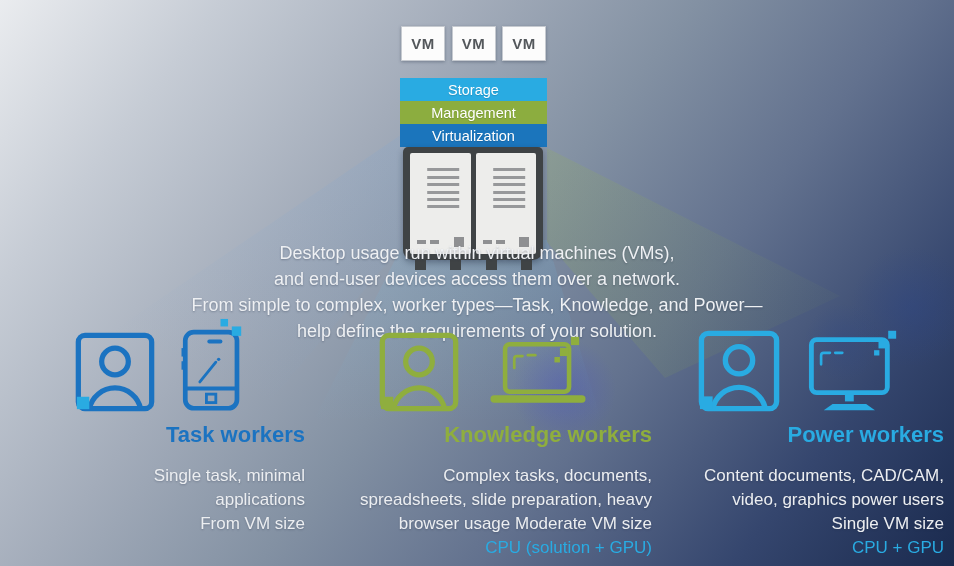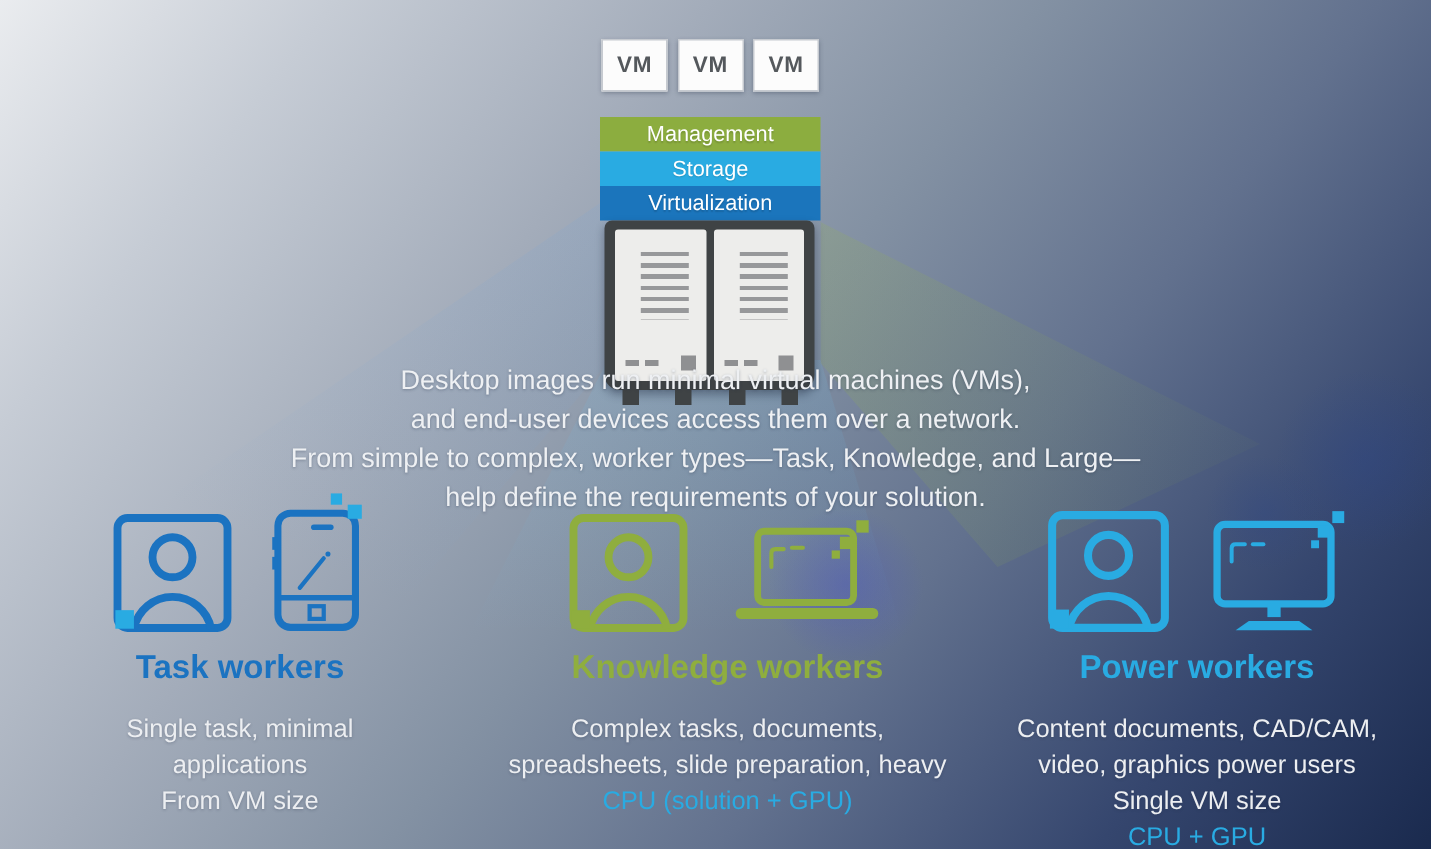--- a/index.html
+++ b/index.html
@@ -52,21 +52,21 @@
   .chip{position:absolute;bottom:7px;right:7px;width:10px;height:10px;background:#8f9092;}
   .server-feet{display:flex;justify-content:space-between;padding:0 15px;}
   .foot{width:11px;height:10px;background:#3f4345;}
 
   
   .intro{position:absolute;top:240px;left:0;right:0;text-align:center;
     color:#eef0f3;font-size:18px;line-height:26px;
     text-shadow:0 1px 2px rgba(35,45,70,.35);}
 
   
-  .worker{position:absolute;top:330px;text-align:center;}
+  .worker{position:absolute;top:320px;text-align:right;}
   .worker-task{left:15px;width:290px;--icon:#1B73C1;--accent:#29ABE2;}
   .worker-knowledge{left:318px;width:334px;--icon:#8FAE3E;--accent:#8FAE3E;}
   .worker-power{left:652px;width:292px;--icon:#29ABE2;--accent:#29ABE2;}
   .icons{display:flex;justify-content:center;align-items:flex-end;gap:26px;height:92px;color:var(--icon);}
   .icons svg{display:block;}
   .icons .accent{fill:var(--accent);}
   .worker-title{margin-top:10px;font-size:22px;font-weight:bold;line-height:26px;}
   .worker-task .worker-title{color:#1B73C1;}
   .worker-knowledge .worker-title{color:#8FAE3E;}
   .worker-power .worker-title{color:#29ABE2;}
@@ -85,22 +85,22 @@
   <div class="glow glow-indigo"></div>
   <div class="glow glow-blue1"></div>
   <div class="glow glow-blue2"></div>
 
   <div class="stack">
     <div class="vm-row">
       <div class="vm-box">VM</div>
       <div class="vm-box">VM</div>
       <div class="vm-box">VM</div>
     </div>
+    <div class="layer-bar layer-storage">Storage</div>
     <div class="layer-bar layer-management">Management</div>
-    <div class="layer-bar layer-storage">Storage</div>
     <div class="layer-bar layer-virtualization">Virtualization</div>
     <div class="server-body">
       <div class="server-panel">
         <div class="vents"></div>
         <div class="dash d1"></div>
         <div class="dash d2"></div>
         <div class="chip"></div>
       </div>
       <div class="server-panel">
         <div class="vents"></div>
@@ -111,23 +111,23 @@
     </div>
     <div class="server-feet">
       <div class="foot"></div>
       <div class="foot"></div>
       <div class="foot"></div>
       <div class="foot"></div>
     </div>
   </div>
 
   <div class="intro">
-    <div>Desktop images run minimal virtual machines (VMs),</div>
+    <div>Desktop usage run within virtual machines (VMs),</div>
     <div>and end-user devices access them over a network.</div>
-    <div>From simple to complex, worker types—Task, Knowledge, and Large—</div>
+    <div>From simple to complex, worker types—Task, Knowledge, and Power—</div>
     <div>help define the requirements of your solution.</div>
   </div>
 
   <div class="worker worker-task">
     <div class="icons">
       <svg viewBox="0 0 84 84" width="80" height="80">
         <rect x="3.5" y="3.5" width="77" height="77" rx="7" fill="none" stroke="currentColor" stroke-width="5.5"></rect>
         <circle cx="42" cy="31" r="14" fill="none" stroke="currentColor" stroke-width="5.5"></circle>
         <path d="M15 81 a27.5 27.5 0 0 1 54 0" fill="none" stroke="currentColor" stroke-width="5.5"></path>
         <rect class="accent" x="2" y="68" width="13" height="13"></rect>
@@ -168,20 +168,21 @@
         <rect x="6" y="68" width="104" height="8" rx="4" fill="currentColor"></rect>
         <rect class="accent" x="82" y="16" width="9" height="9"></rect>
         <rect class="accent" x="94" y="4" width="9" height="9"></rect>
         <rect class="accent" x="76" y="26" width="6" height="6"></rect>
       </svg>
     </div>
     <div class="worker-title">Knowledge workers</div>
     <div class="worker-lines">
       <div class="worker-line">Complex tasks, documents,</div>
       <div class="worker-line">spreadsheets, slide preparation, heavy</div>
+      <div class="worker-line">browser usage Moderate VM size</div>
     </div>
     <div class="worker-hardware">CPU (solution + GPU)</div>
   </div>
 
   <div class="worker worker-power">
     <div class="icons">
       <svg viewBox="0 0 84 84" width="82" height="82">
         <rect x="3.5" y="3.5" width="77" height="77" rx="7" fill="none" stroke="currentColor" stroke-width="5.5"></rect>
         <circle cx="42" cy="31" r="14" fill="none" stroke="currentColor" stroke-width="5.5"></circle>
         <path d="M15 81 a27.5 27.5 0 0 1 54 0" fill="none" stroke="currentColor" stroke-width="5.5"></path>

